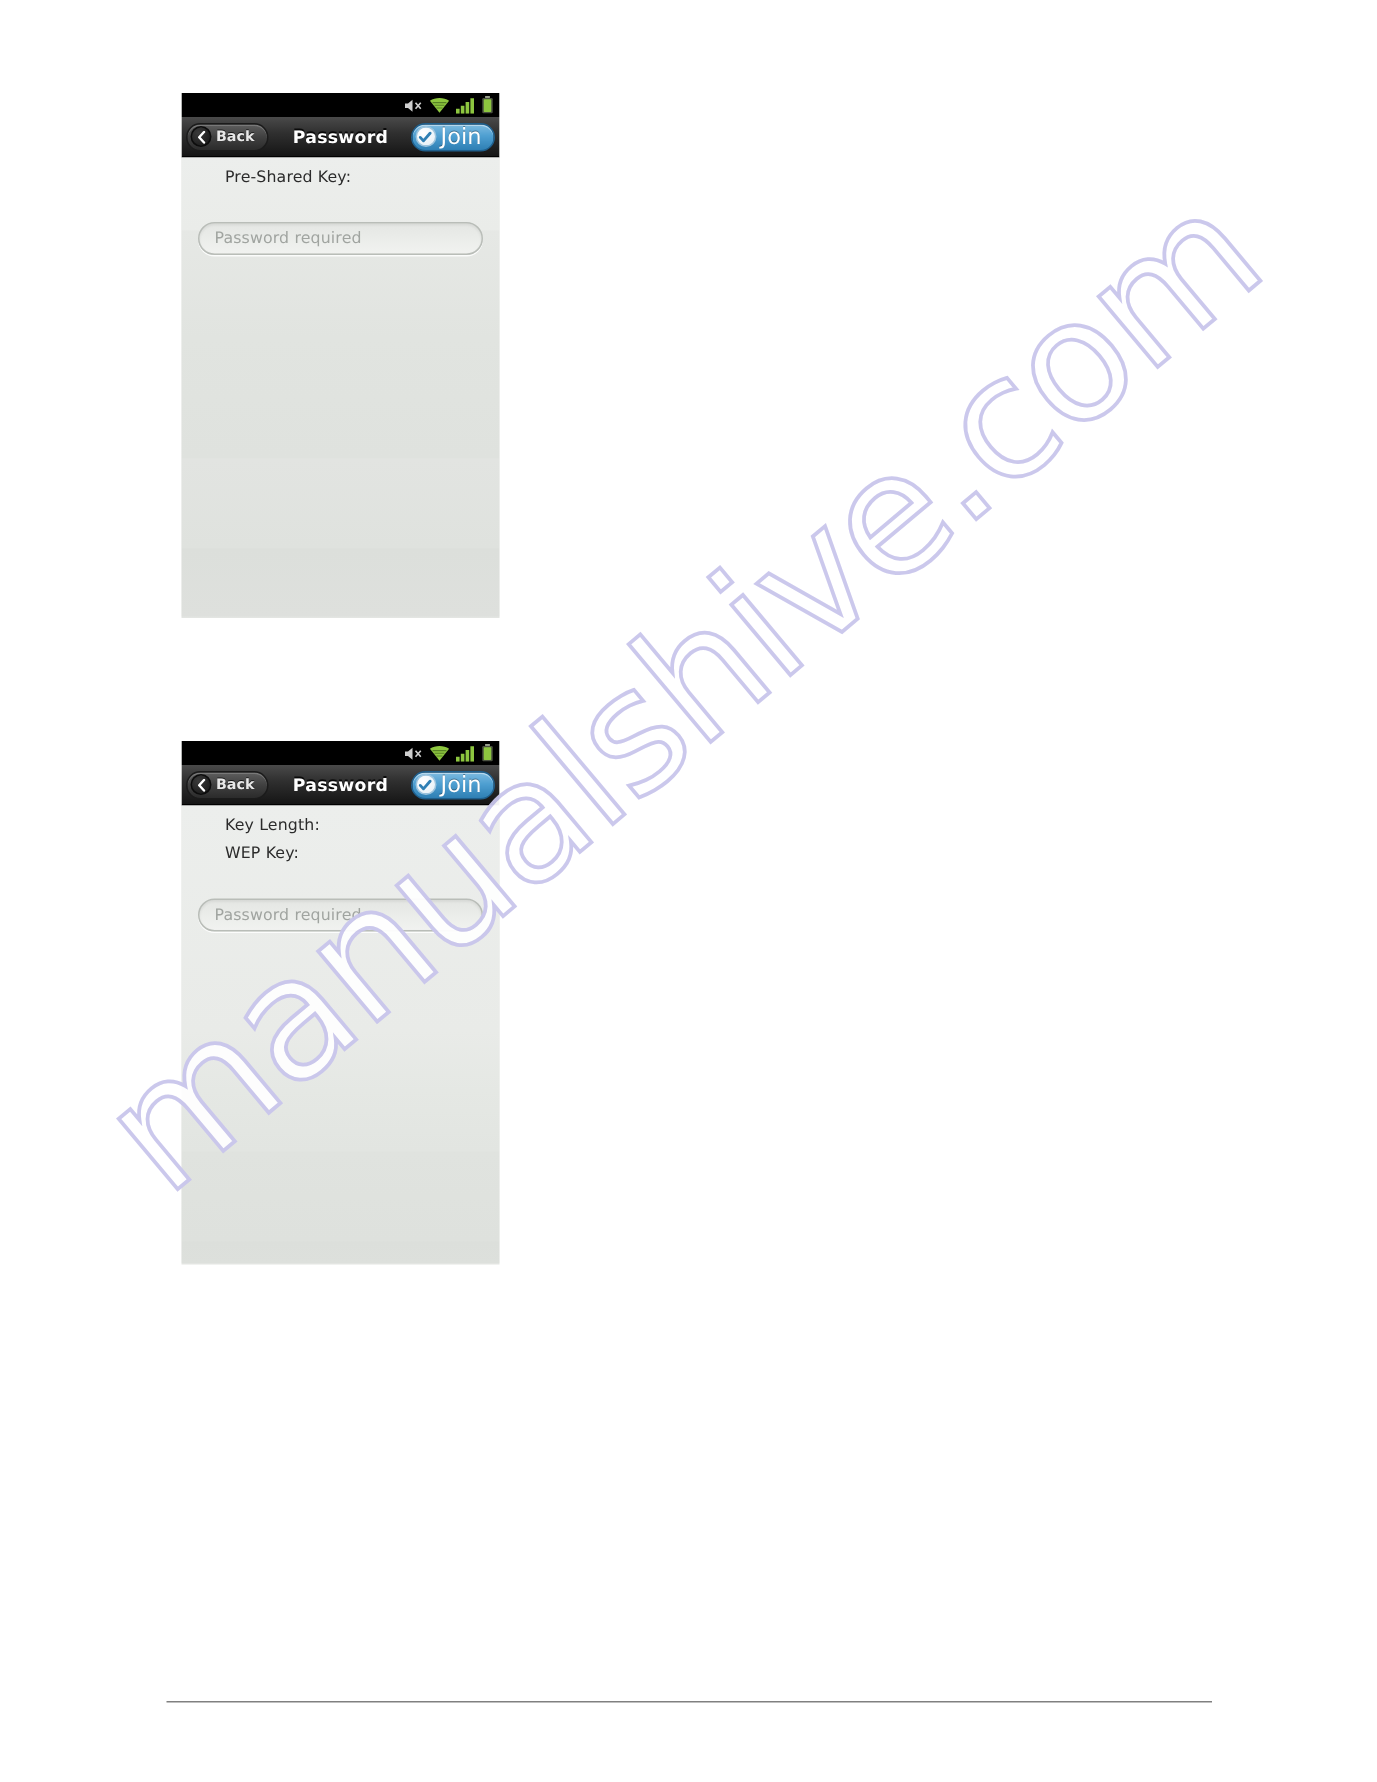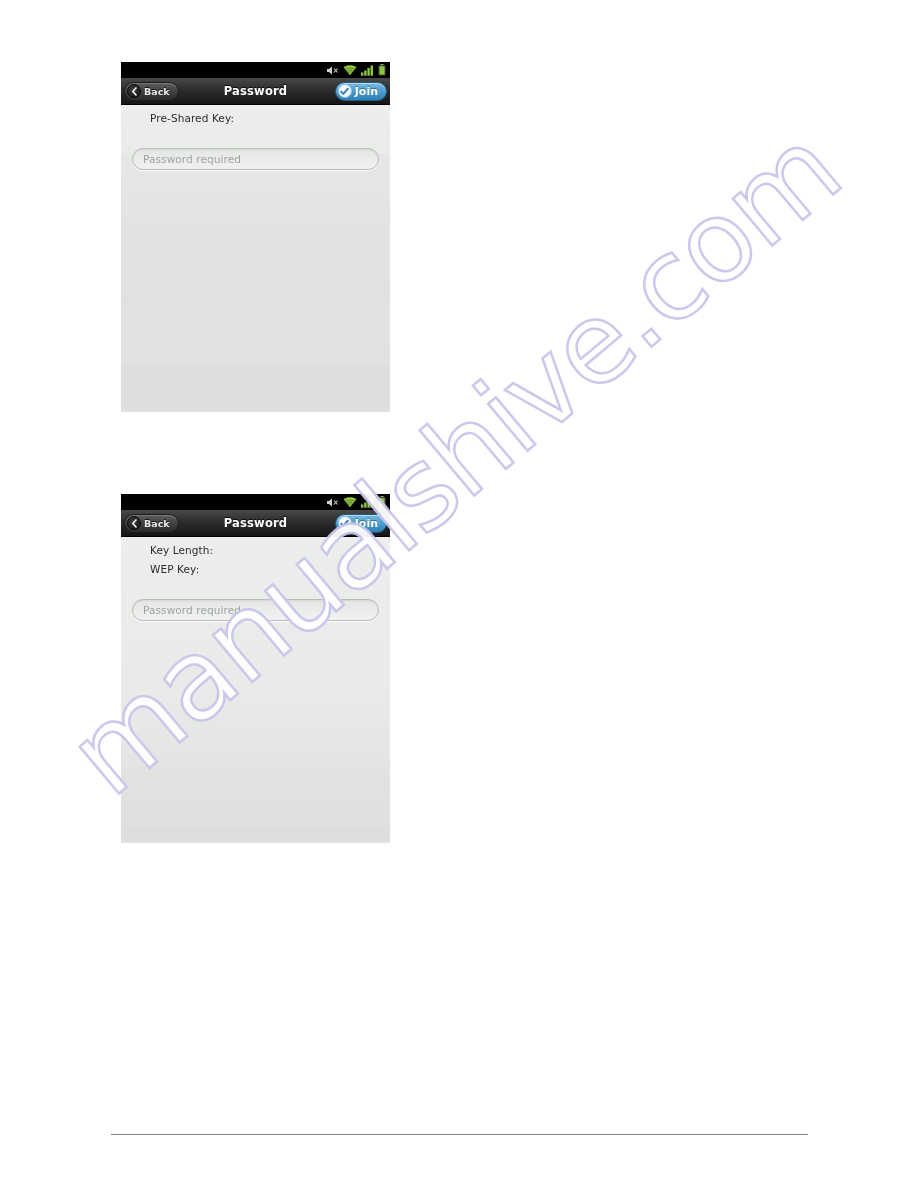--- a/index.html
+++ b/index.html
@@ -36,21 +36,21 @@
     color: #ffffff;
     -webkit-text-stroke: 2.5px #c9c6ec;
     text-stroke: 2.5px #c9c6ec;
     white-space: nowrap;
     opacity: 0.95;
   }
 
   
   .phone-shot {
     position: absolute;
-    width: 269px;
+    width: 212px;
     z-index: 2;
     background: #e3e5e2;
     overflow: hidden;
   }
   #phone-shot-1 { left: 121px; top: 62px;  height: 350px; }
   #phone-shot-2 { left: 121px; top: 494px; height: 349px; }
 
   
   .status-bar {
     height: 16px;
@@ -129,22 +129,22 @@
     background: linear-gradient(to bottom, #7ebbe0 0%, #4e9fd1 45%, #2e7fb4 100%);
     border: 1px solid #1f5f8c;
     box-shadow: inset 0 1px 0 rgba(255,255,255,0.45);
     display: flex;
     align-items: center;
     gap: 3px;
     cursor: pointer;
   }
   .btn-join-label {
     color: #ffffff;
-    font-size: 11px;
-    font-weight: bold;
+    font-size: 15px;
+    font-weight: normal;
     font-family: "DejaVu Sans", sans-serif;
     text-shadow: 0 -1px 0 rgba(0,0,0,0.35);
   }
   .check-circle {
     width: 14px; height: 14px;
     border-radius: 50%;
     background: radial-gradient(circle at 35% 30%, #ffffff, #e2eef6);
     border: 1px solid #9dc4dd;
     display: flex; align-items: center; justify-content: center;
     flex: none;

